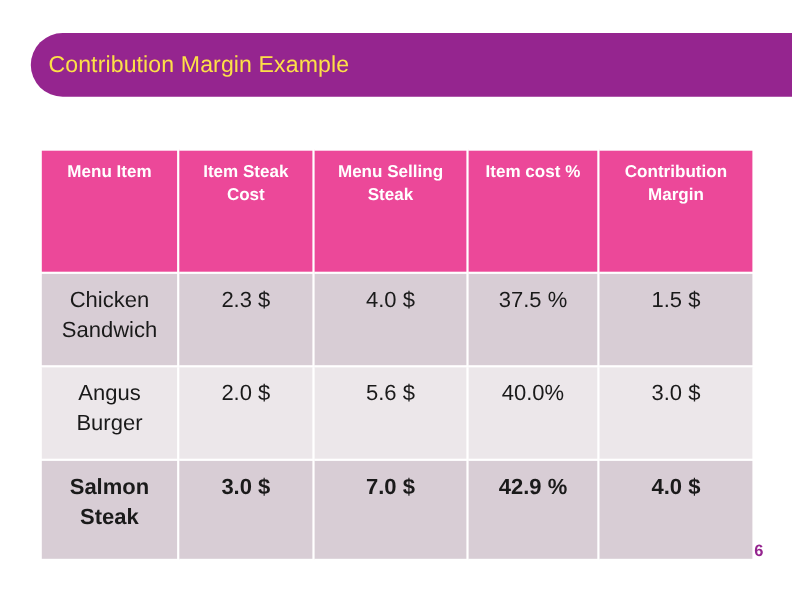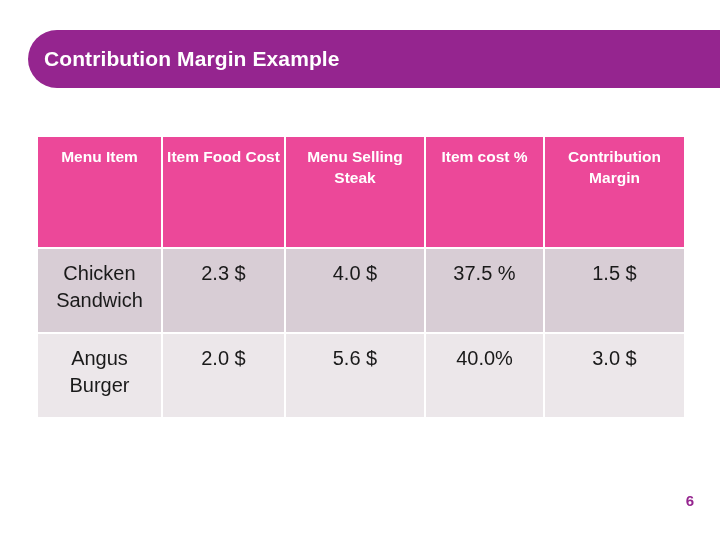--- a/index.html
+++ b/index.html
@@ -23,23 +23,23 @@
     width: 692px;
     height: 58px;
     background: #95258f;
     border-radius: 29px 0 0 29px;
     display: flex;
     align-items: center;
     box-sizing: border-box;
     padding-left: 16px;
   }
   .title-text {
-    color: #ffffff;
+    color: #fde047;
     font-size: 21px;
-    font-weight: bold;
+    font-weight: normal;
     letter-spacing: 0.1px;
     white-space: nowrap;
   }
 
   
   .table-wrap {
     position: absolute;
     left: 36px;
     top: 135px;
     width: 648px;
@@ -118,38 +118,45 @@
     <colgroup>
       <col class="c1">
         <col class="c2">
         <col class="c3">
         <col class="c4">
         <col class="c5">
     </colgroup>
     <thead>
       <tr class="header-row">
         <th>Menu Item</th>
-        <th>Item Food Cost</th>
+        <th>Item Steak Cost</th>
         <th>Menu Selling Steak</th>
         <th>Item cost %</th>
         <th>Contribution Margin</th>
       </tr>
     </thead>
     <tbody>
       <tr class="row-shade">
         <td>Chicken Sandwich</td>
         <td>2.3 $</td>
         <td>4.0 $</td>
         <td>37.5 %</td>
         <td>1.5 $</td>
       </tr>
       <tr class="row-light">
         <td>Angus Burger</td>
         <td>2.0 $</td>
         <td>5.6 $</td>
         <td>40.0%</td>
         <td>3.0 $</td>
       </tr>
+      <tr class="row-shade row-bold row-tall">
+        <td>Salmon Steak</td>
+        <td>3.0 $</td>
+        <td>7.0 $</td>
+        <td>42.9 %</td>
+        <td>4.0 $</td>
+      </tr>
     </tbody>
   </table>
 </div>
 
 <div class="page-number">6</div>
 
 </body></html>

